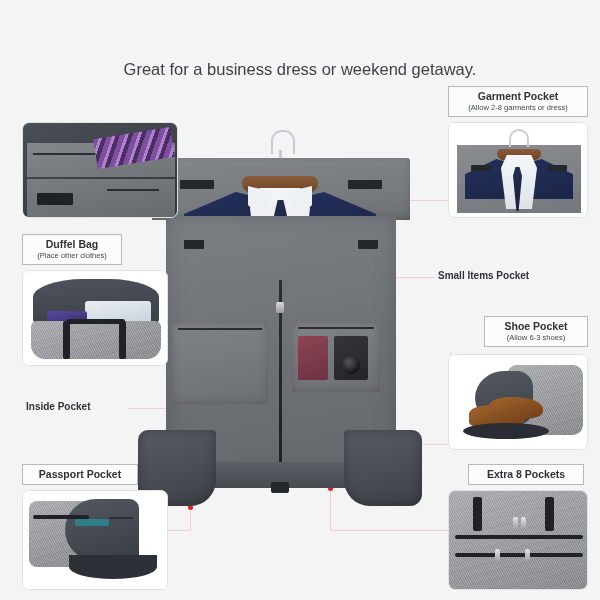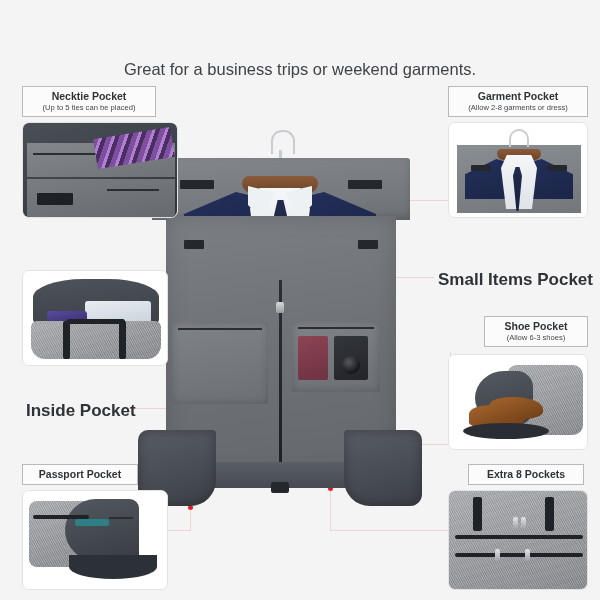--- a/index.html
+++ b/index.html
@@ -31,21 +31,21 @@
     position:absolute;background:#fbfbfb;border:1px solid #b9b9b9;
     padding:3px 7px 4px 7px;text-align:center;box-sizing:border-box;
   }
   .label-title{
     font-size:10.5px;font-weight:bold;color:#2f3337;line-height:1.15;white-space:nowrap;
   }
   .label-sub{
     font-size:7.6px;color:#44484c;line-height:1.2;white-space:nowrap;margin-top:1px;
   }
   .plain-label{
-    position:absolute;font-size:17px;font-weight:bold;color:#2f3337;white-space:nowrap;
+    position:absolute;font-size:10px;font-weight:bold;color:#2f3337;white-space:nowrap;
   }
 
   
   .ln{position:absolute;background:#edd3d3;}
   .ln.h{height:1px;}
   .ln.v{width:1px;}
   .dot{position:absolute;width:5px;height:5px;border-radius:50%;background:#e22222;}
 
   
   .inset{
@@ -166,21 +166,21 @@
     position:absolute;width:5px;height:12px;border-radius:2px;
     background:linear-gradient(180deg,#e3e5e8,#9ea1a5);
   }
   .teal{position:absolute;background:#2f7f86;border-radius:2px;}
 </style>
 </head>
 <body>
 
 <div id="stage">
 
-  <div class="subtitle">Great for a business trips or weekend garments.</div>
+  <div class="subtitle">Great for a business dress or weekend getaway.</div>
 
   <div class="ln h" style="left:178px;top:178px;width:62px;"></div>
 
   <div class="ln h" style="left:388px;top:200px;width:62px;"></div>
 
   <div class="ln h" style="left:168px;top:318px;width:60px;"></div>
 
   <div class="ln h" style="left:378px;top:277px;width:56px;"></div>
 
   <div class="ln h" style="left:418px;top:444px;width:32px;"></div>
@@ -242,24 +242,20 @@
     <div class="camera" style="left:204px;top:206px;">
       <div class="lens"></div>
     </div>
 
     <div class="bag-bottom"></div>
     <div class="flap left"></div>
     <div class="flap right"></div>
     <div class="bot-tab"></div>
   </div>
 
-  <div class="label-box" style="left:22px;top:86px;width:134px;">
-    <div class="label-title">Necktie Pocket</div>
-    <div class="label-sub">(Up to 5 ties can be placed)</div>
-  </div>
   <div class="inset" style="left:22px;top:122px;width:156px;height:96px;">
     <div class="photo dk-fab">
       <div style="position:absolute;left:4px;top:20px;width:148px;height:34px;background:linear-gradient(170deg,#84878c,#6f7277);"></div>
       <div class="pocket-zip" style="left:10px;top:30px;width:116px;height:2px;"></div>
       <div class="tie-stripe" style="left:72px;top:10px;width:78px;height:30px;transform:rotate(-9deg);"></div>
       <div style="position:absolute;left:4px;top:56px;width:148px;height:38px;background:linear-gradient(170deg,#7a7d82,#666a6f);"></div>
       <div class="pocket-zip" style="left:84px;top:66px;width:52px;height:2px;"></div>
       <div style="position:absolute;left:14px;top:70px;width:36px;height:12px;background:#1e2125;border-radius:1px;"></div>
     </div>
   </div>
@@ -275,20 +271,24 @@
       <div class="hanger-wood" style="left:48px;top:26px;width:44px;height:11px;"></div>
       <div class="lapel-l" style="left:16px;top:36px;width:58px;height:40px;"></div>
       <div class="lapel-r" style="left:66px;top:36px;width:58px;height:40px;"></div>
       <div class="shirt" style="left:52px;top:32px;width:36px;height:54px;"></div>
       <div class="tie" style="left:64px;top:44px;width:9px;height:44px;"></div>
       <div class="blk-tab" style="left:22px;top:42px;width:20px;height:6px;"></div>
       <div class="blk-tab" style="left:98px;top:42px;width:20px;height:6px;"></div>
     </div>
   </div>
 
+  <div class="label-box" style="left:22px;top:234px;width:100px;">
+    <div class="label-title">Duffel Bag</div>
+    <div class="label-sub">(Place other clothes)</div>
+  </div>
   <div class="inset" style="left:22px;top:270px;width:146px;height:96px;">
     <div class="photo" style="background:#ffffff;">
       <div style="position:absolute;left:10px;top:8px;width:126px;height:46px;background:linear-gradient(175deg,#4e525a,#3b3f46);border-radius:40% 40% 6px 6px;"></div>
       <div class="cloth-stack" style="left:62px;top:30px;width:66px;height:22px;"></div>
       <div class="cloth-stack" style="left:24px;top:40px;width:40px;height:10px;background:linear-gradient(170deg,#5a4aa0,#3c3272);"></div>
       <div class="heather" style="position:absolute;left:8px;top:50px;width:130px;height:38px;border-radius:6px 6px 14px 14px;"></div>
       <div class="strap" style="left:40px;top:50px;width:7px;height:38px;"></div>
       <div class="strap" style="left:96px;top:50px;width:7px;height:38px;"></div>
       <div class="strap" style="left:44px;top:48px;width:58px;height:5px;border-radius:20px;"></div>
     </div>

